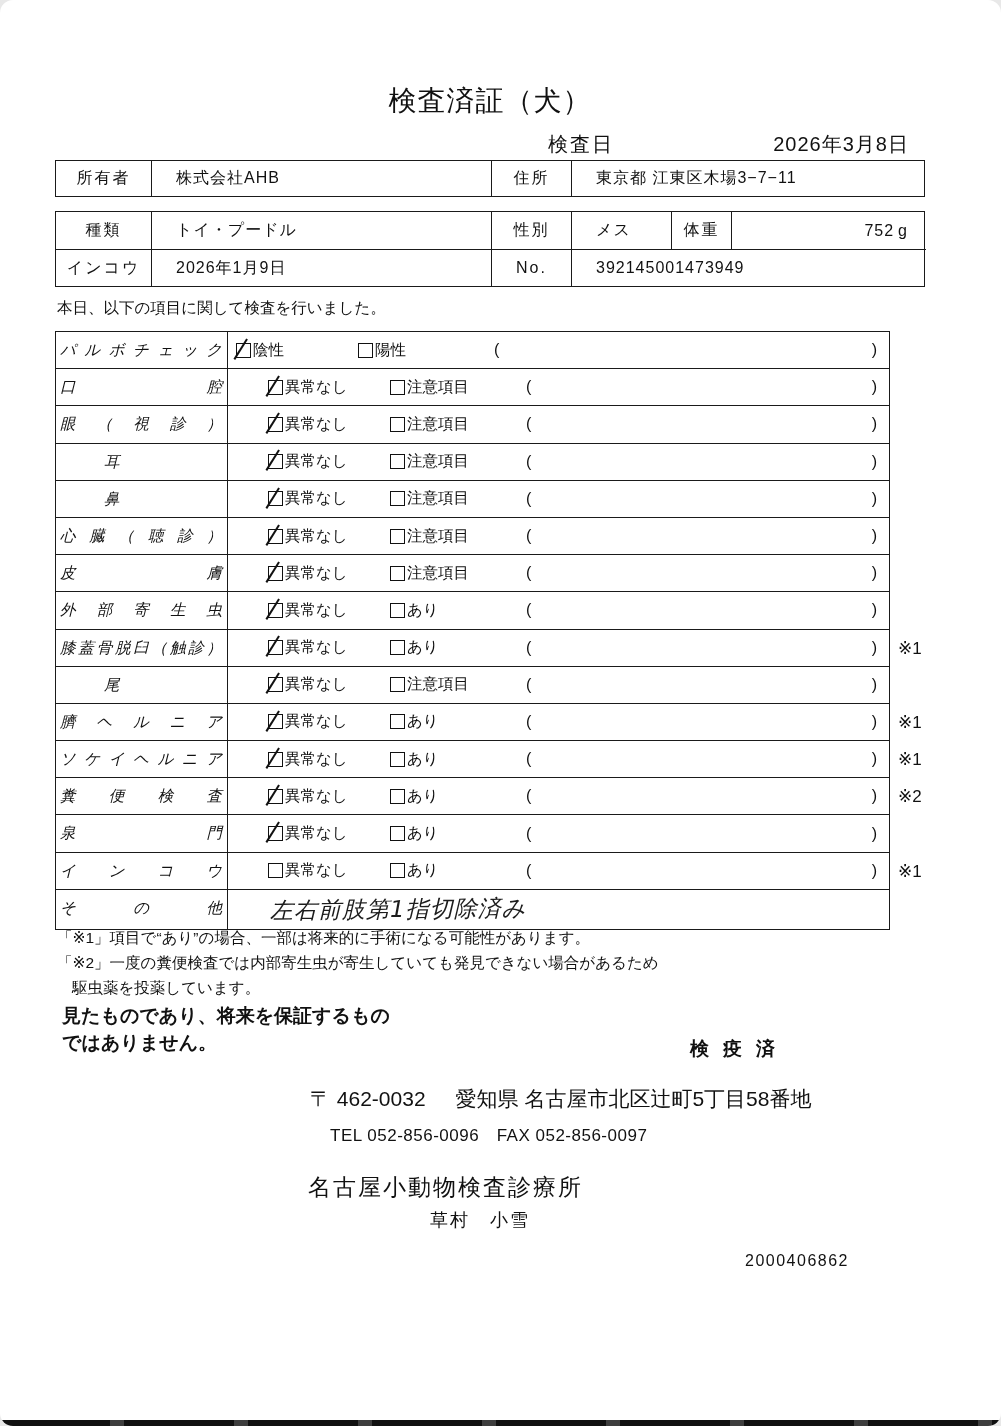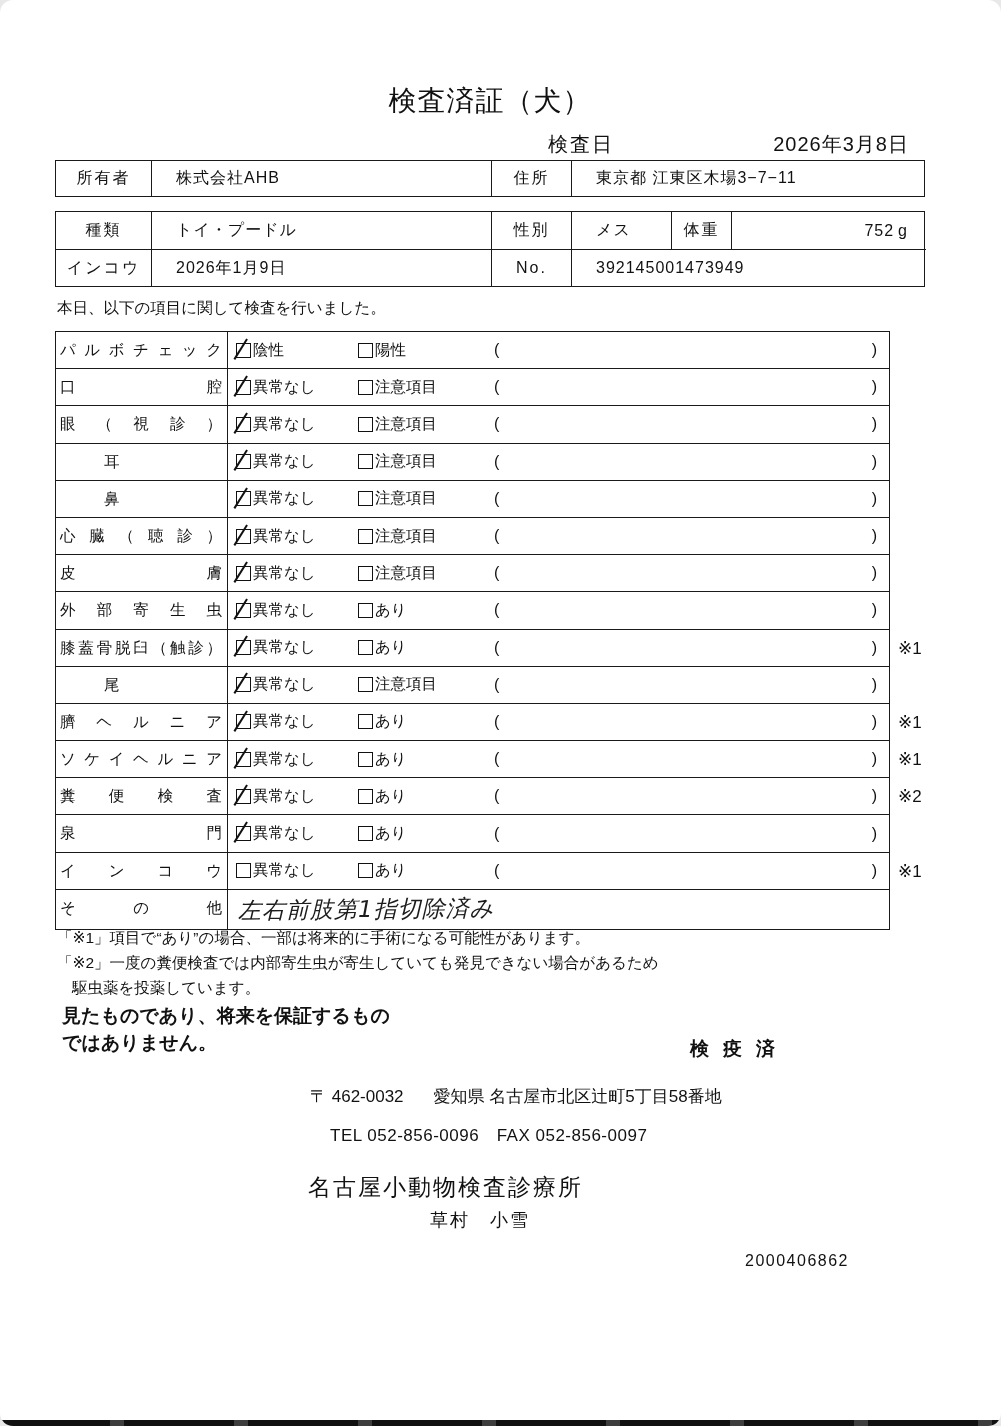--- a/index.html
+++ b/index.html
@@ -31,26 +31,26 @@
   .cell.lbl { justify-content:center; letter-spacing:2px; }
   .cell.val { padding-left:24px; letter-spacing:1px; }
   .cell.weight-val { justify-content:flex-end; padding-right:18px; gap:4px; }
   .cell.no-val { grid-column:4 / 7; }
 
   .intro { position:absolute; top:298px; left:57px; font-size:15.5px; }
 
   
   .checklist { position:absolute; top:331px; left:55px; width:835px; border:1.6px solid #1a1a1a; box-sizing:border-box; }
   .cl-row { display:flex; align-items:stretch; min-height:36.2px; position:relative; }
-  .cl-row + .cl-row { border-top:1.5px solid #1a1a1a; }
+  .cl-row + .cl-row { border-top:1.5px solid #1a1a1a;gap:32px; }
   .cl-row.last { min-height:39px; }
   .cl-label {
     width:172px; flex:0 0 172px; border-right:1.6px solid #1a1a1a;
     font-size:15.5px; line-height:35px; padding:0 5px 0 4px; box-sizing:border-box;
-    text-align:justify; text-align-last:justify;
+    text-align:justify; text-align-last:justify;font-style:italic;
   }
   .cl-label.single { text-align:left; text-align-last:left; padding-left:48px; }
   .cl-content { flex:1; display:flex; align-items:center; font-size:15.5px; }
   .cb { display:inline-flex; align-items:center; gap:2px; }
   .cb .box { width:13px; height:13px; border:1.6px solid #111; display:inline-block; position:relative; flex:0 0 13px; }
   .cb.checked .box::after {
     content:""; position:absolute; left:-2px; bottom:-3px; width:24px; height:1.8px;
     background:#111; transform:rotate(-58deg); transform-origin:left bottom;
   }
   .cb1 { margin-left:8px; width:122px; }
@@ -64,21 +64,21 @@
     font-family:"DejaVu Sans",sans-serif;
   }
 
   
   .footnotes { position:absolute; top:925px; left:57px; font-size:15.5px; line-height:25px; }
   .footnotes .indent { padding-left:15px; }
   .statement { position:absolute; top:1002px; left:62px; font-size:19px; font-weight:bold; line-height:27px; }
   .stamp { position:absolute; top:1036px; left:690px; font-size:19px; font-weight:bold; letter-spacing:14px; white-space:nowrap; }
 
   
-  .address-line { position:absolute; top:1085px; left:310px; font-size:17px; display:flex; gap:30px; white-space:nowrap; }
+  .address-line { position:absolute; top:1085px; left:310px; font-size:21px; display:flex; gap:30px; white-space:nowrap; }
   .tel-line { position:absolute; top:1124px; left:330px; font-size:17px; letter-spacing:0.5px; white-space:nowrap; }
   .clinic-name { position:absolute; top:1172px; left:308px; font-size:23px; letter-spacing:2px; white-space:nowrap; }
   .person-name { position:absolute; top:1208px; left:430px; font-size:18px; letter-spacing:2px; white-space:nowrap; }
   .doc-number { position:absolute; top:1252px; left:745px; font-size:16px; letter-spacing:1.5px; }
   .scan-strip {
     position:absolute; left:0; right:0; bottom:0; height:6px;
     background:repeating-linear-gradient(90deg,#101010 0 110px,#3d3d3d 110px 124px);
   }
 </style>
 </head>

